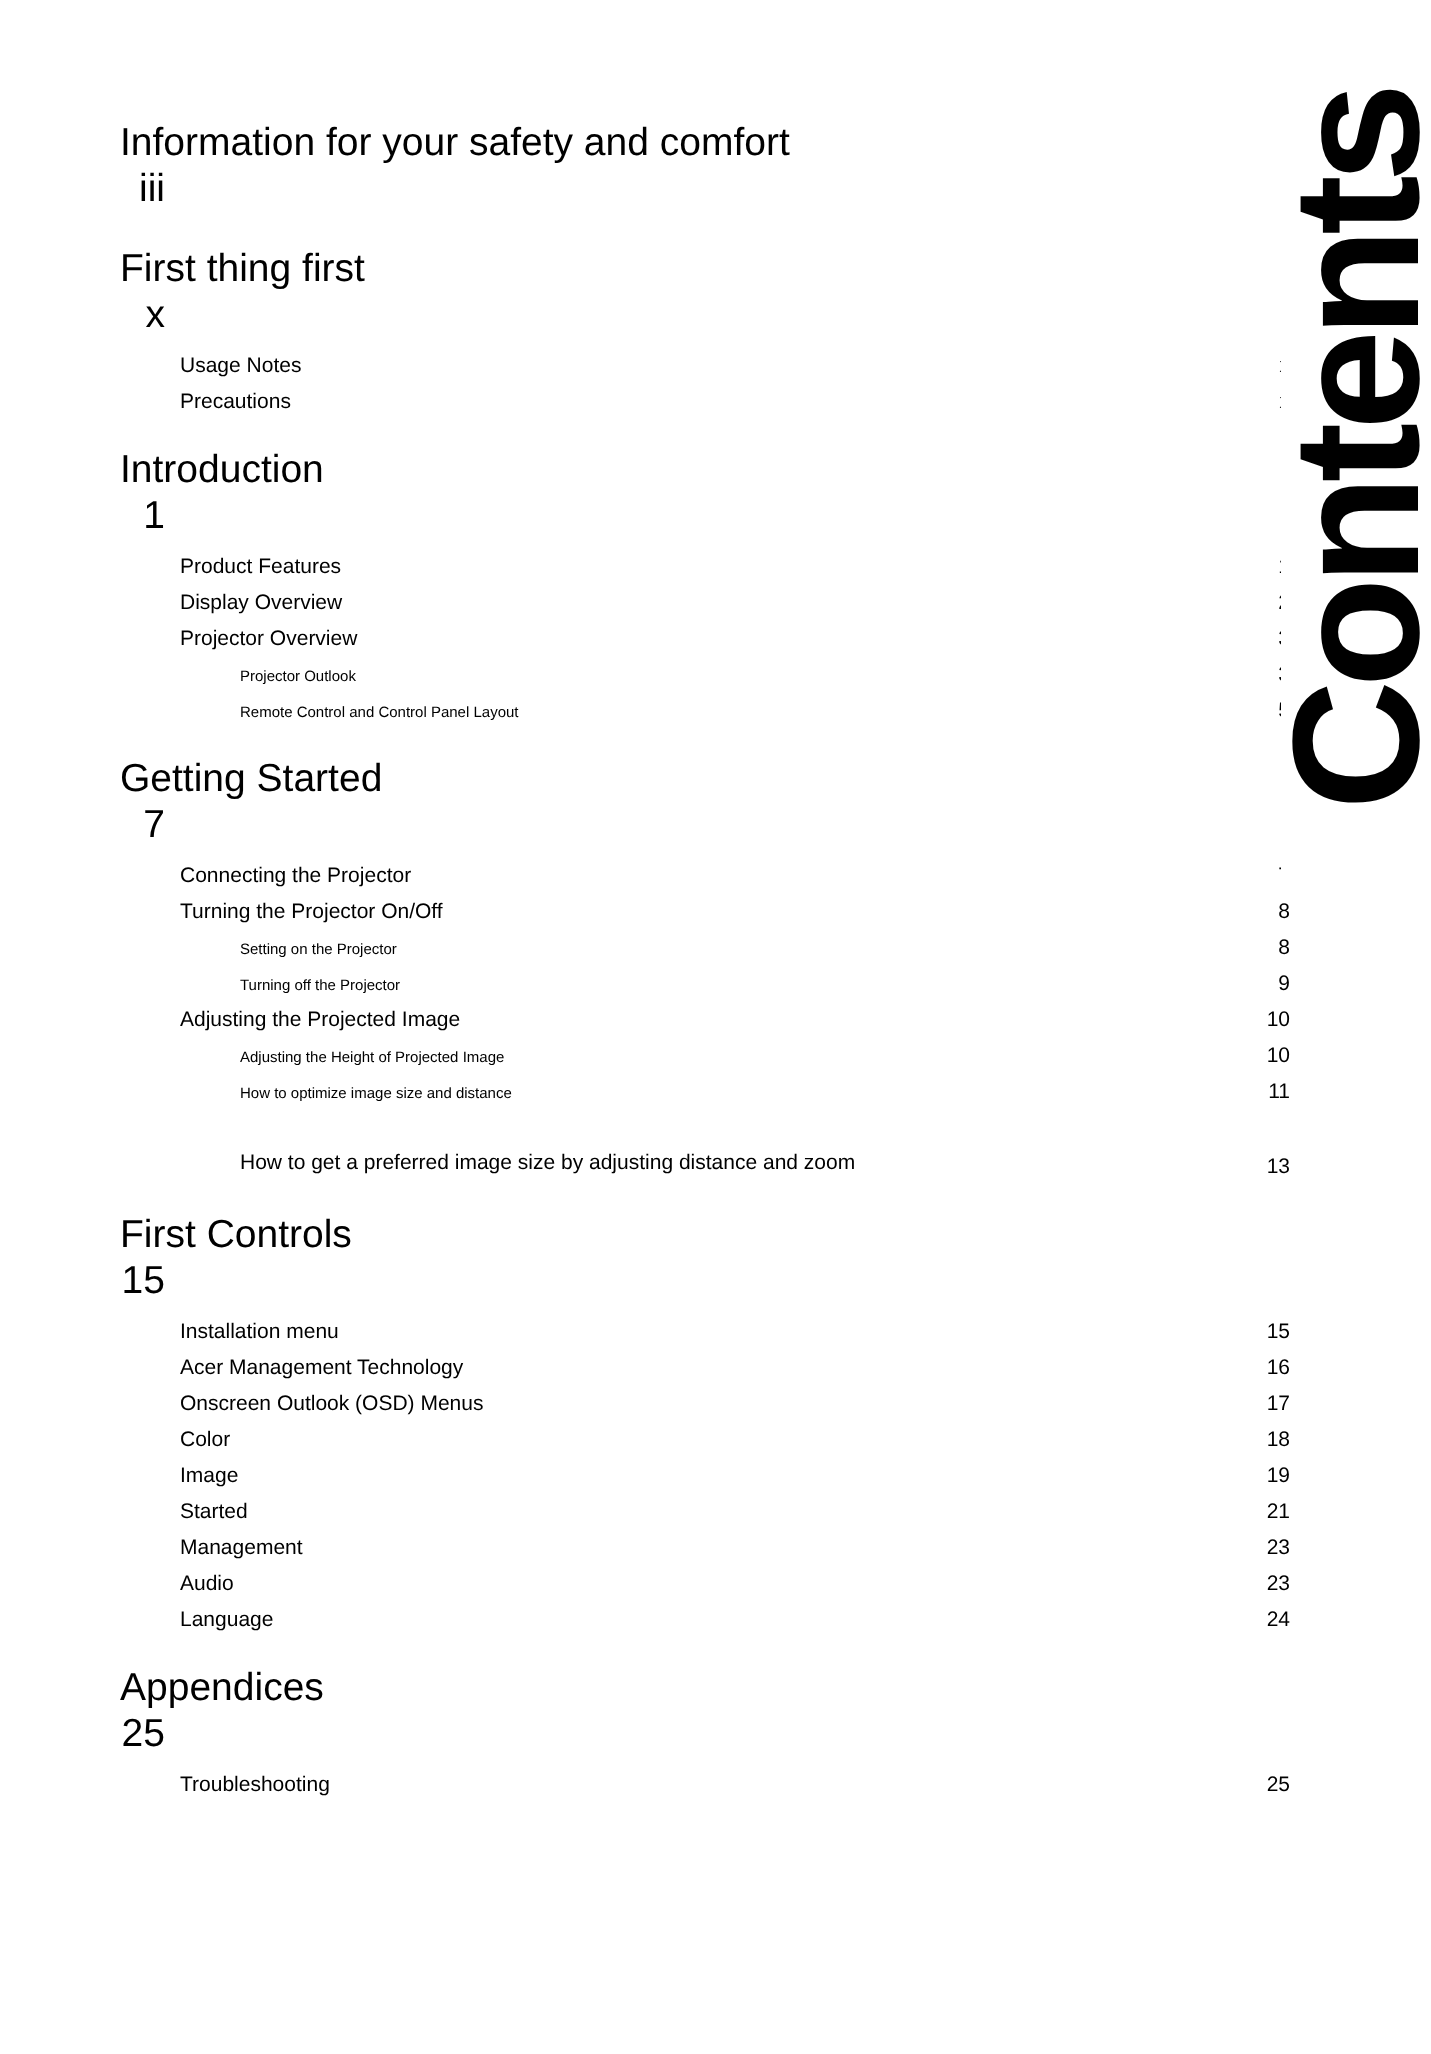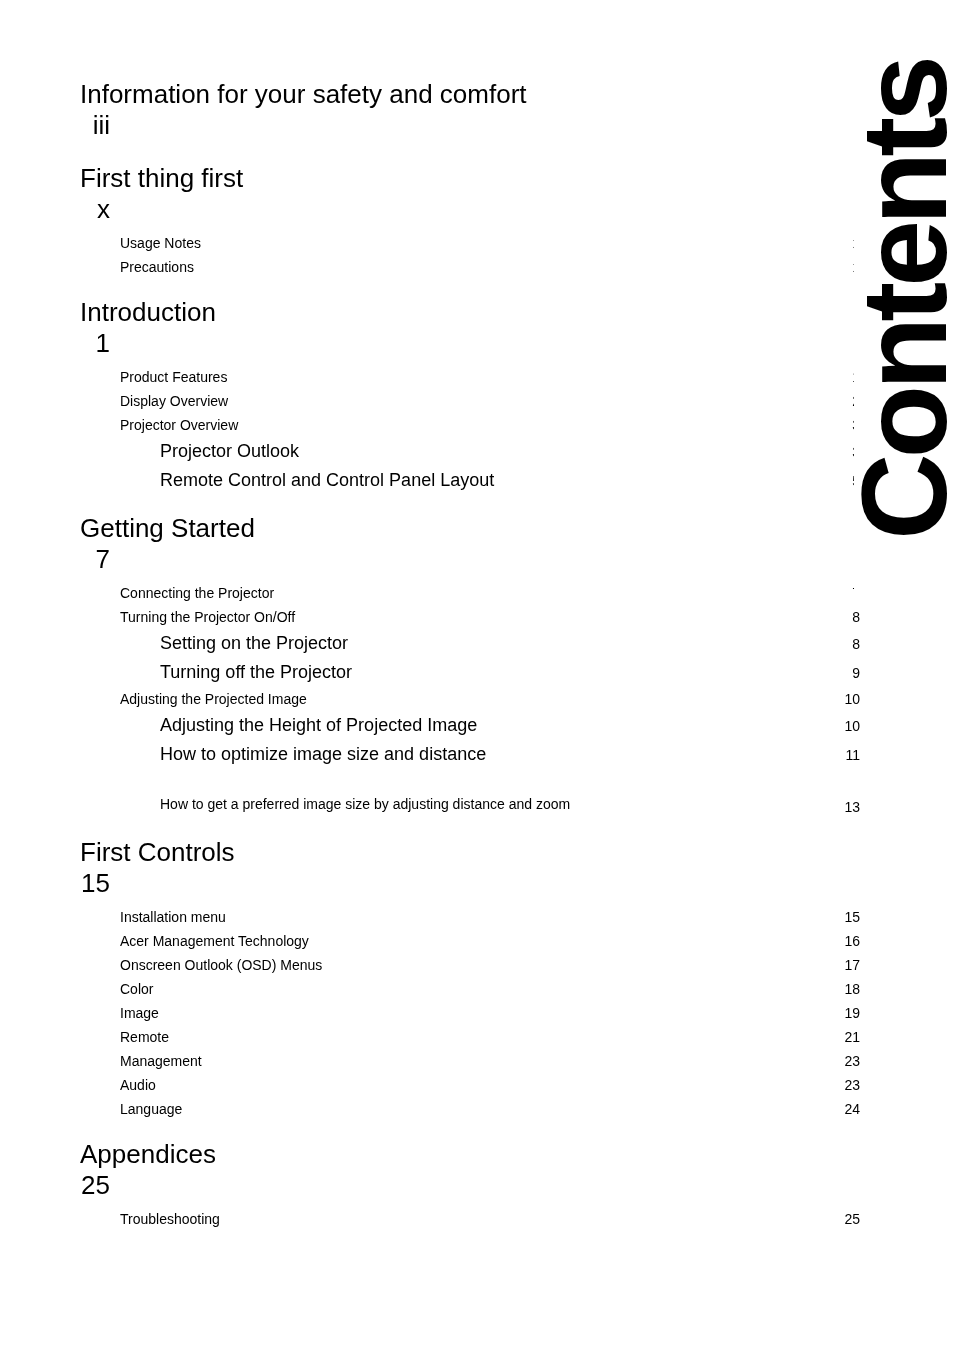--- a/index.html
+++ b/index.html
@@ -94,21 +94,21 @@
     }
     .level-1 .toc-page {
       font-size: 14px;
     }
     .level-1 {
       margin-top: 2px;
     }
 
     
     .level-2 .toc-title {
-      font-size: 18px;
+      font-size: 10px;
       padding-left: 80px;
     }
     .level-2 .toc-page {
       font-size: 14px;
     }
     .level-2 {
       margin-top: 2px;
     }
 
     .toc-title-multiline {
@@ -222,21 +222,21 @@
     </div>
       <div class="toc-entry level-1">
       <span class="toc-title">Color</span>
       <span class="toc-page">18</span>
     </div>
       <div class="toc-entry level-1">
       <span class="toc-title">Image</span>
       <span class="toc-page">19</span>
     </div>
       <div class="toc-entry level-1">
-      <span class="toc-title">Remote</span>
+      <span class="toc-title">Started</span>
       <span class="toc-page">21</span>
     </div>
       <div class="toc-entry level-1">
       <span class="toc-title">Management</span>
       <span class="toc-page">23</span>
     </div>
       <div class="toc-entry level-1">
       <span class="toc-title">Audio</span>
       <span class="toc-page">23</span>
     </div>

